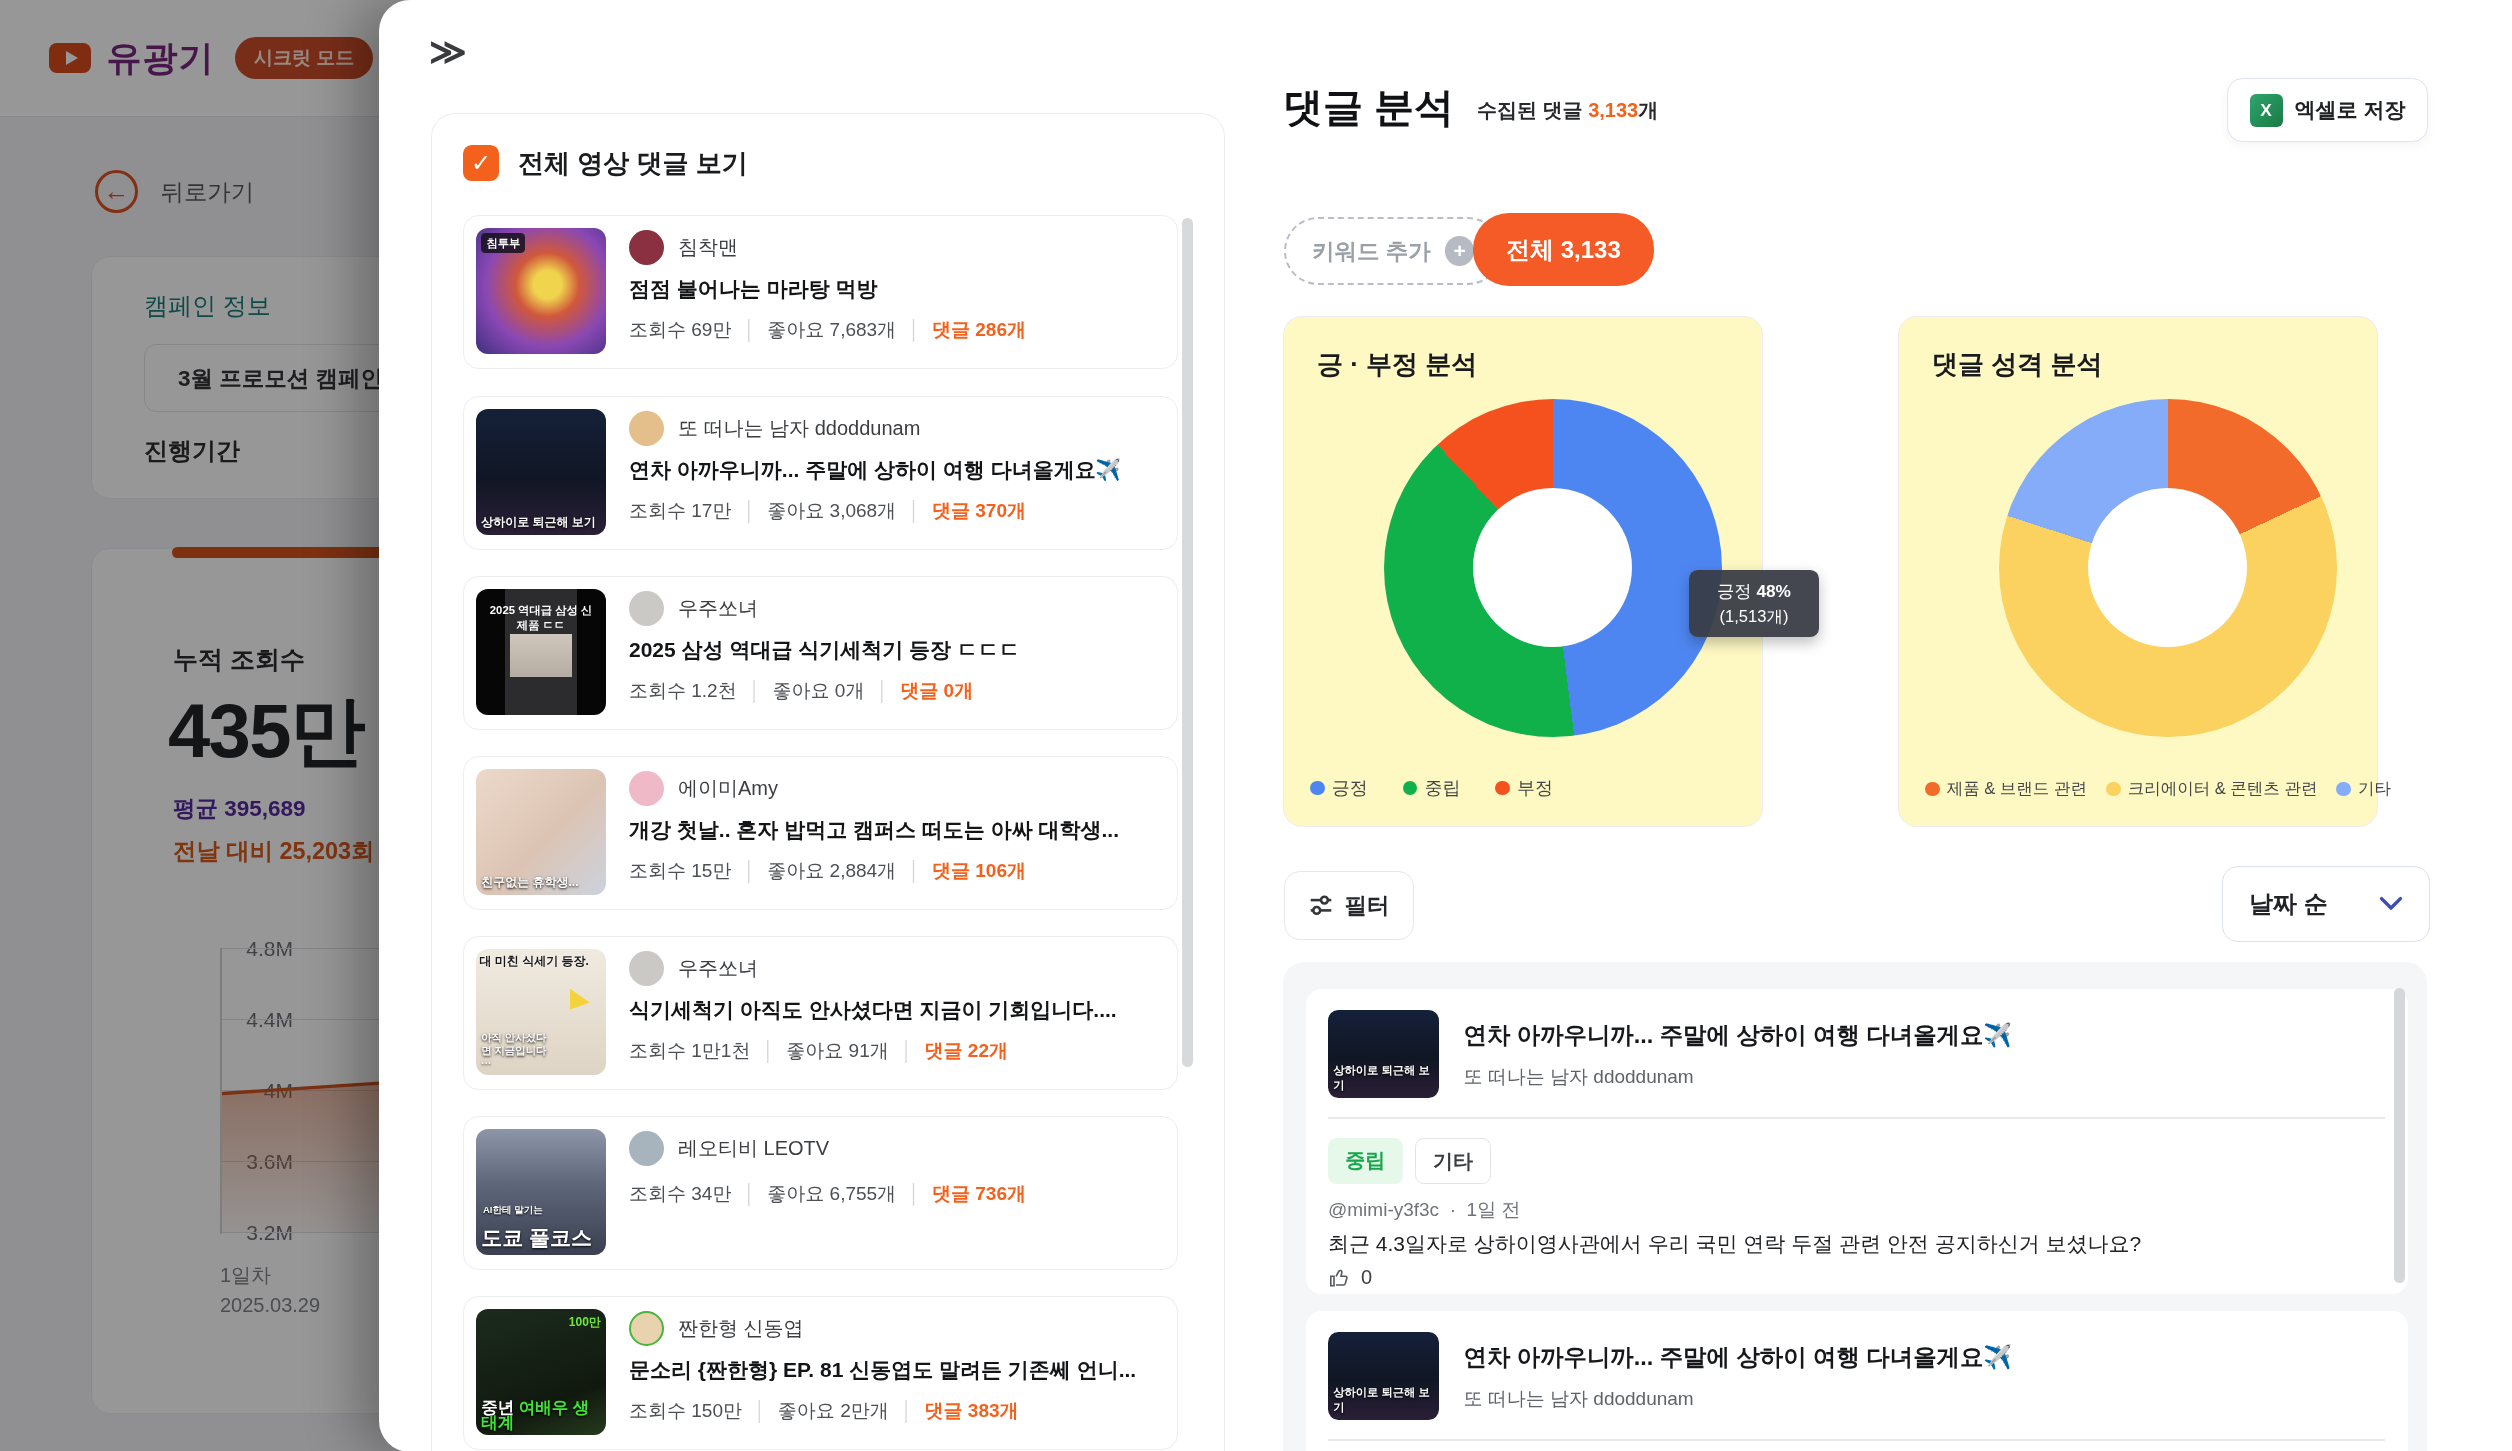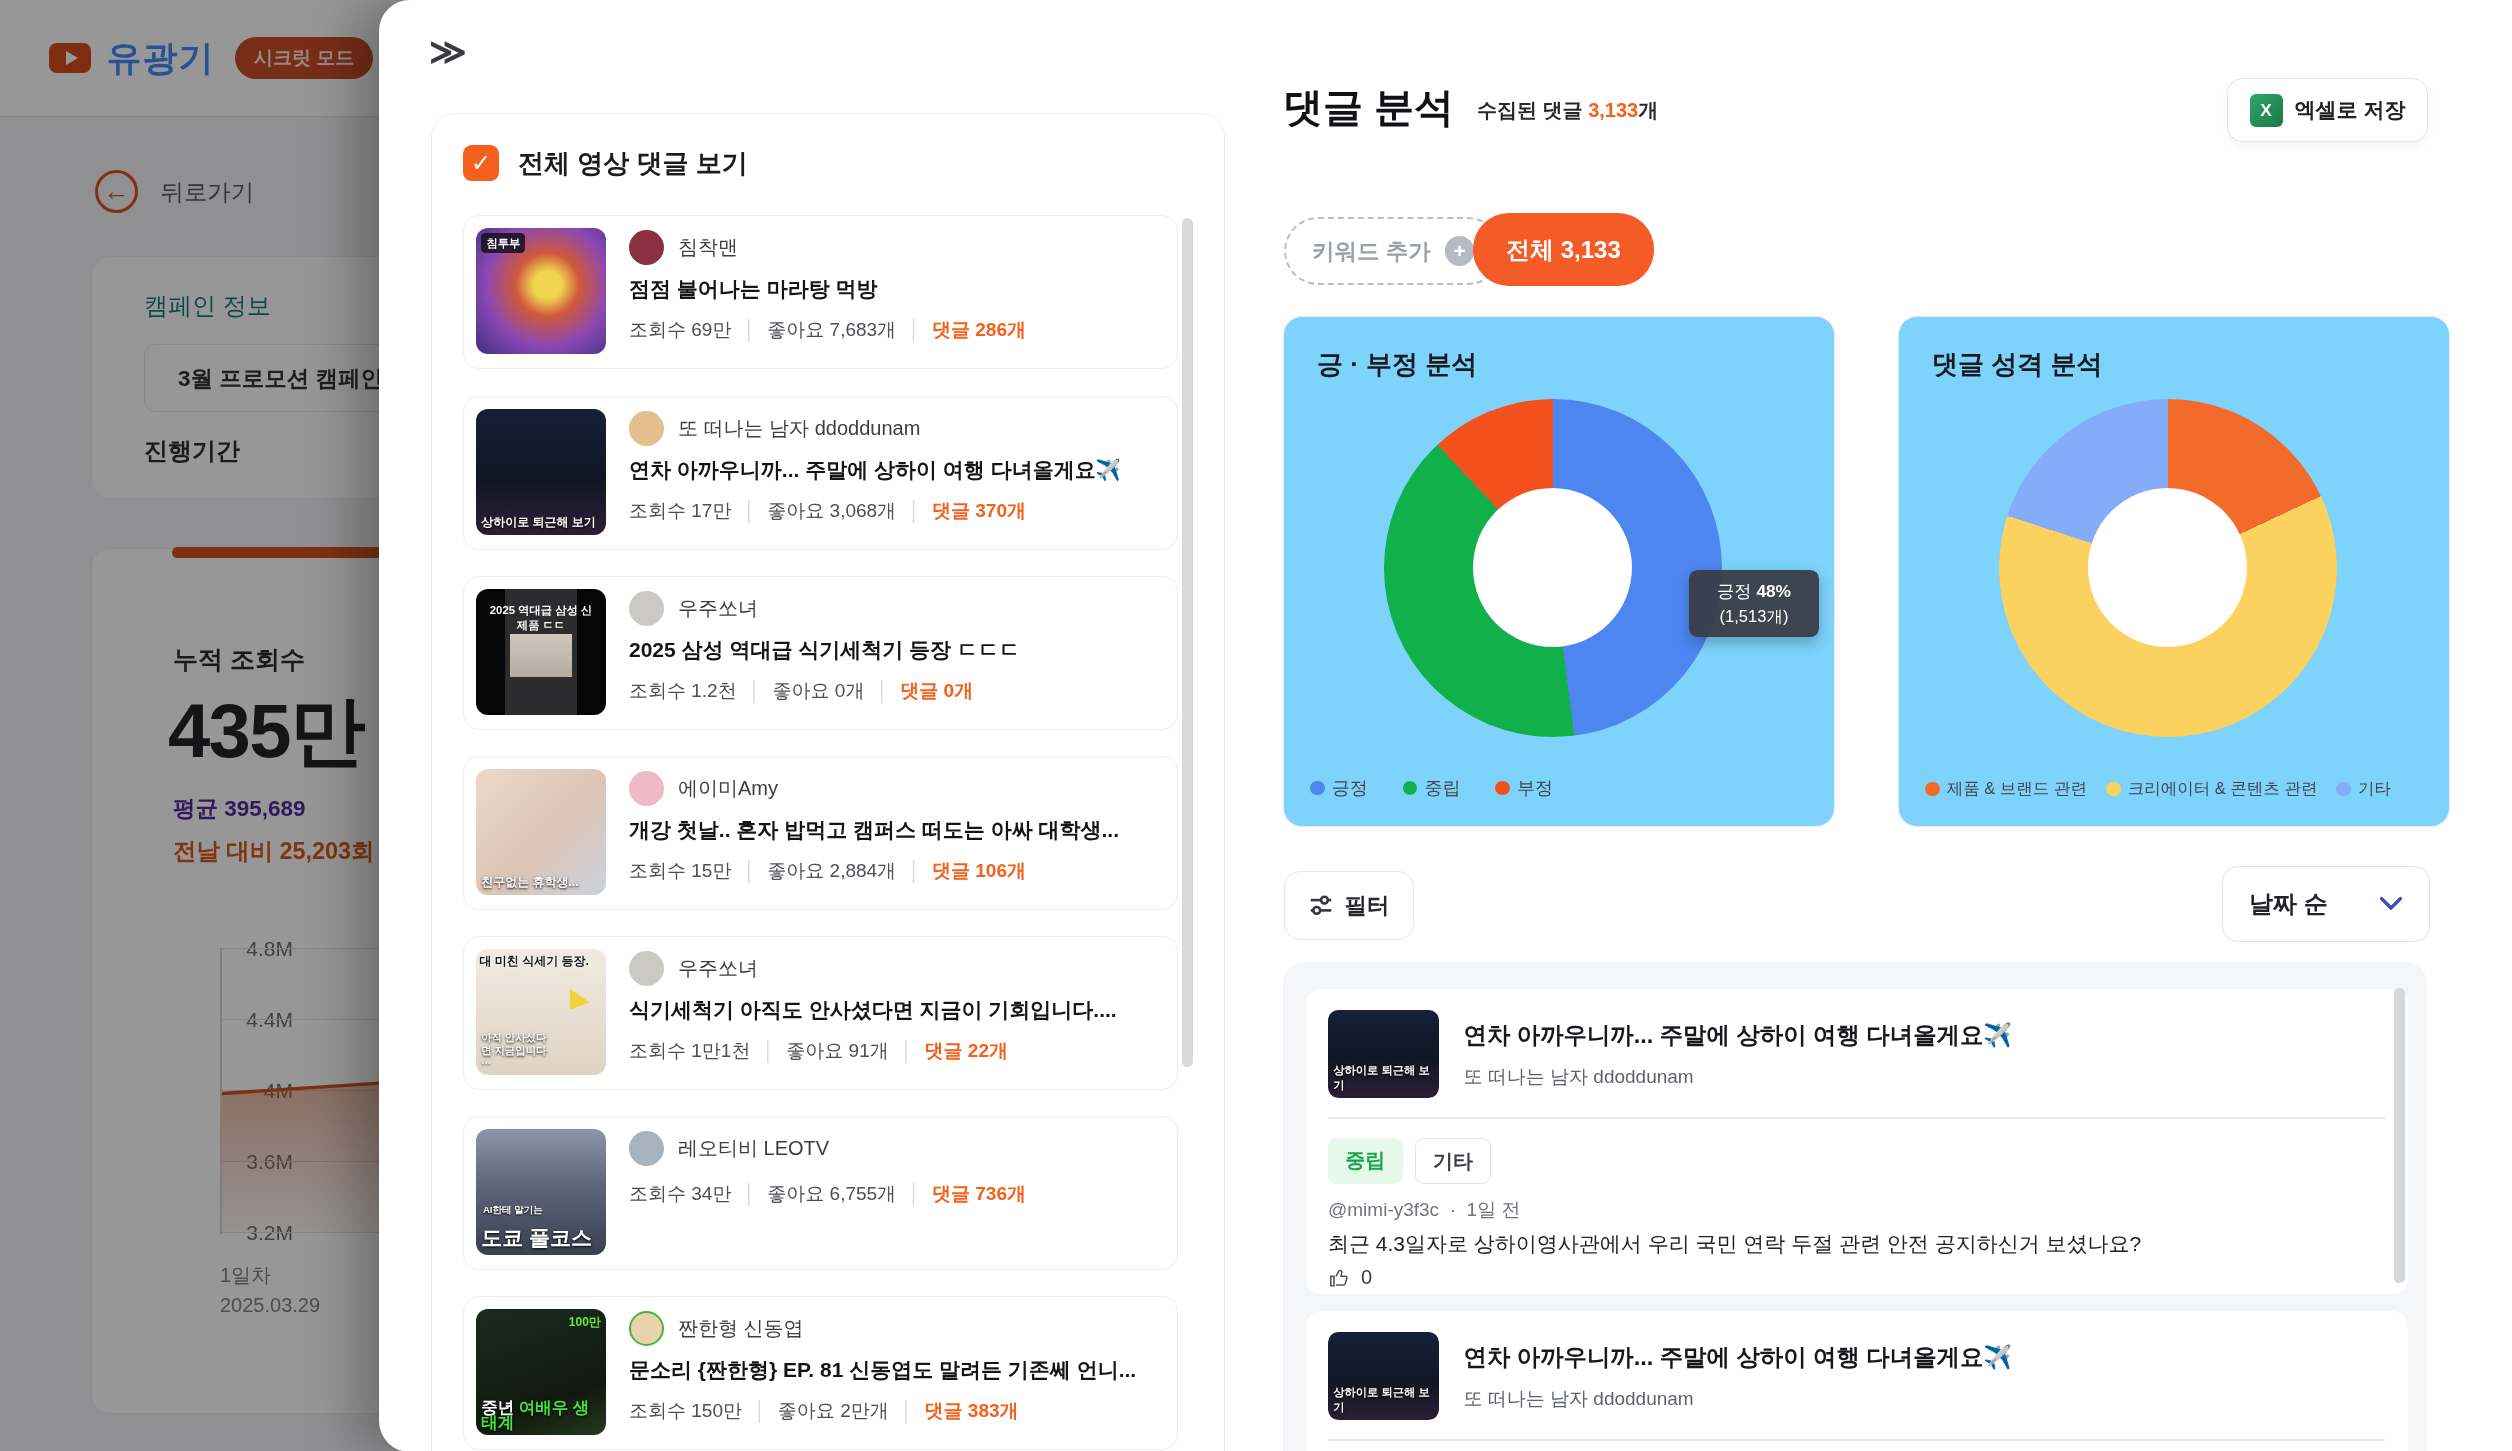--- a/index.html
+++ b/index.html
@@ -6,21 +6,21 @@
   html,body { width:2512px; height:1452px; overflow:hidden; }
   body { font-family:"Liberation Sans","DejaVu Sans",sans-serif; background:#f2f3f5; color:#1d1e20; }
   #app { position:relative; width:2512px; height:1452px; overflow:hidden; }
   .abs { position:absolute; }
 
   
   #bg { position:absolute; inset:0; background:#f2f3f5; }
   .topbar { position:absolute; left:0; top:0; width:2512px; height:117px; background:#ffffff; border-bottom:1.7px solid #e7e7ea; display:flex; align-items:center; padding-left:49px; gap:15.6px; }
   .yt-icon { width:42px; height:29.5px; background:#d7410e; border-radius:7.8px; position:relative; }
   .yt-icon:before { content:""; position:absolute; left:16.5px; top:7.8px; border-left:12px solid #fff; border-top:7px solid transparent; border-bottom:7px solid transparent; }
-  .brand-text { font-size:35px; font-weight:800; color:#3b82f6; letter-spacing:0.9px; }
+  .brand-text { font-size:35px; font-weight:800; color:#701a75; letter-spacing:0.9px; }
   .secret-badge { background:#c8431c; color:#ffe4d5; font-size:19px; font-weight:700; border-radius:865px; padding:7.8px 19px; margin-left:5.2px; }
 
   .back-row { position:absolute; left:95px; top:170px; display:flex; align-items:center; gap:22.5px; }
   .back-circle { width:43px; height:43px; border-radius:50%; border:3.5px solid #d9480f; color:#d9480f; display:flex; align-items:center; justify-content:center; font-size:26px; font-weight:700; background:transparent; }
   .back-label { font-size:23.4px; color:#4d4f53; }
 
   .bg-card { position:absolute; background:#fff; border:1.7px solid #ececee; border-radius:19px; }
   #campaign-card { left:91px; top:256px; width:606px; height:243px; }
   .camp-title { position:absolute; left:52px; top:33px; font-size:24px; font-weight:400; color:#0f766e; }
   .camp-input { position:absolute; left:52px; top:87px; width:485px; height:68px; border:1.7px solid #e2e2e6; border-radius:12px; font-size:22.5px; font-weight:700; color:#2a2a2c; display:flex; align-items:center; padding-left:33px; background:#fff; }
@@ -92,21 +92,21 @@
   .an-title { position:absolute; left:904px; top:80px; font-size:40px; font-weight:800; color:#111215; }
   .an-sub { position:absolute; left:1098px; top:97px; font-size:20px; font-weight:800; color:#26282c; }
   .excel-btn { position:absolute; left:1848px; top:78px; width:201px; height:64px; background:#fff; border:1.7px solid #dfe3f3; border-radius:15.6px; display:flex; align-items:center; justify-content:center; gap:12px; box-shadow:0 3.5px 8.7px rgba(80,90,140,.06); cursor:pointer; }
   .excel-ic { width:33px; height:33px; border-radius:6px; background:linear-gradient(135deg,#2ea56d 0%,#1a7a45 100%); color:#fff; font-size:17.3px; font-weight:800; display:flex; align-items:center; justify-content:center; }
   .excel-label { font-size:21px; font-weight:800; color:#202226; }
 
   .kw-chip { position:absolute; left:905px; top:217px; height:68px; border:2.6px dashed #b9bdc6; border-radius:35px; display:flex; align-items:center; gap:14px; padding:0 26px; color:#9aa0a8; font-size:22.5px; font-weight:700; background:#fff; cursor:pointer; }
   .kw-plus { width:29.5px; height:29.5px; border-radius:50%; background:#b6bac2; color:#fff; font-size:21px; font-weight:800; display:flex; align-items:center; justify-content:center; }
   .total-chip { position:absolute; left:1094px; top:213px; height:73px; background:#f4five; background:#f45b26; border-radius:36px; color:#fff; font-size:24px; font-weight:800; display:flex; align-items:center; padding:0 33px; cursor:pointer; }
 
-  .donut-card { position:absolute; top:316px; width:552px; height:511px; background:#7dd3fc; border:1.7px solid #ececf2; border-radius:19px; }
+  .donut-card { position:absolute; top:316px; width:480px; height:511px; background:#fef9c3; border:1.7px solid #ececf2; border-radius:19px; }
   #sent-card { left:904px; } #nature-card { left:1519px; }
   .dc-title { position:absolute; left:33px; top:29.5px; font-size:26px; font-weight:800; color:#1a1b1e; }
   .donut { position:absolute; left:100px; top:82px; width:338px; height:338px; border-radius:50%; }
   #sent-donut { background:conic-gradient(#4e86f1 0deg 172.8deg,#10b04b 172.8deg 316.8deg,#f4511e 316.8deg 360deg); }
   #nature-donut { background:conic-gradient(#f26b2a 0deg 64.8deg,#fbd15f 64.8deg 288deg,#85acf8 288deg 360deg); }
   .hole { position:absolute; left:89px; top:89px; width:159px; height:159px; background:#fff; border-radius:50%; }
   .tooltip { position:absolute; left:405px; top:253px; width:130px; background:rgba(56,60,68,.94); border-radius:8.7px; color:#fff; text-align:center; padding:8.7px 7px; box-shadow:0 5.2px 14px rgba(0,0,0,.25); }
   .tt-l1 { font-size:17.3px; } .tt-l1 b { font-weight:800; }
   .tt-l2 { font-size:16.5px; margin-top:3.5px; }
   .legend { position:absolute; left:26px; bottom:26px; display:flex; align-items:center; }

